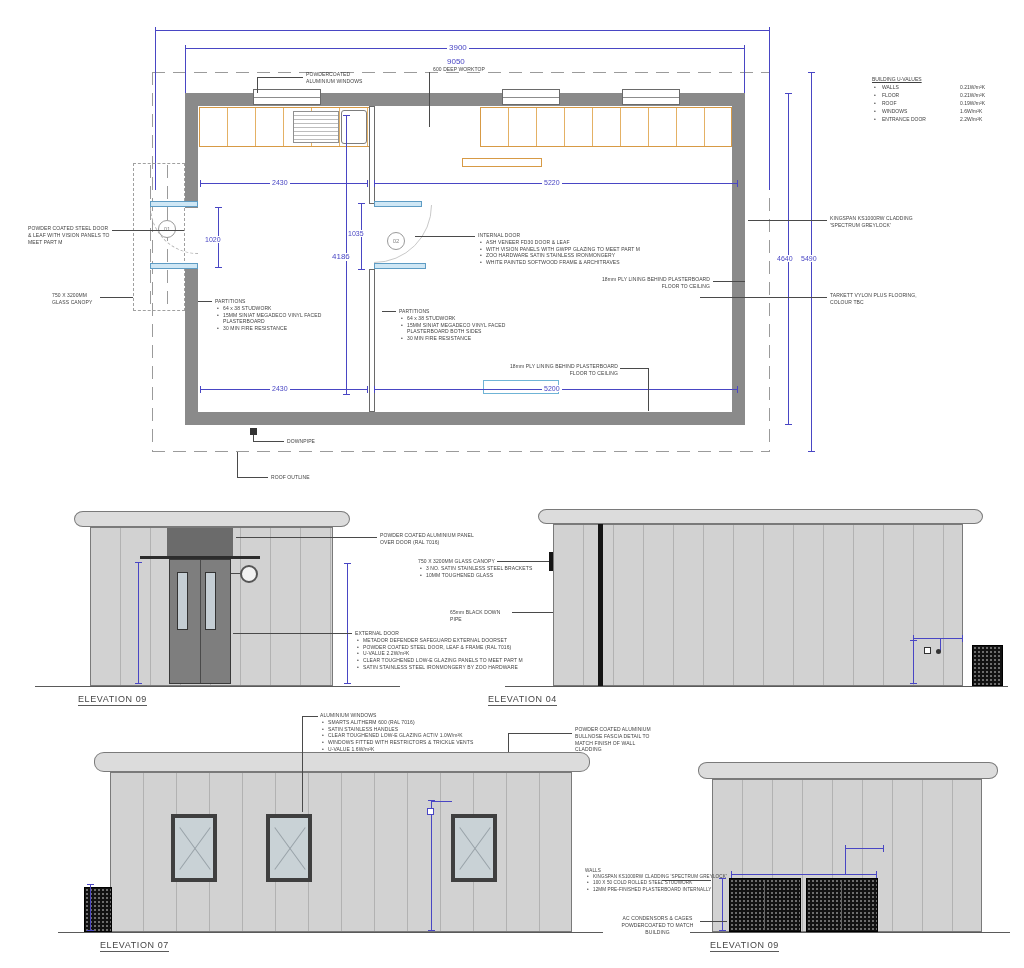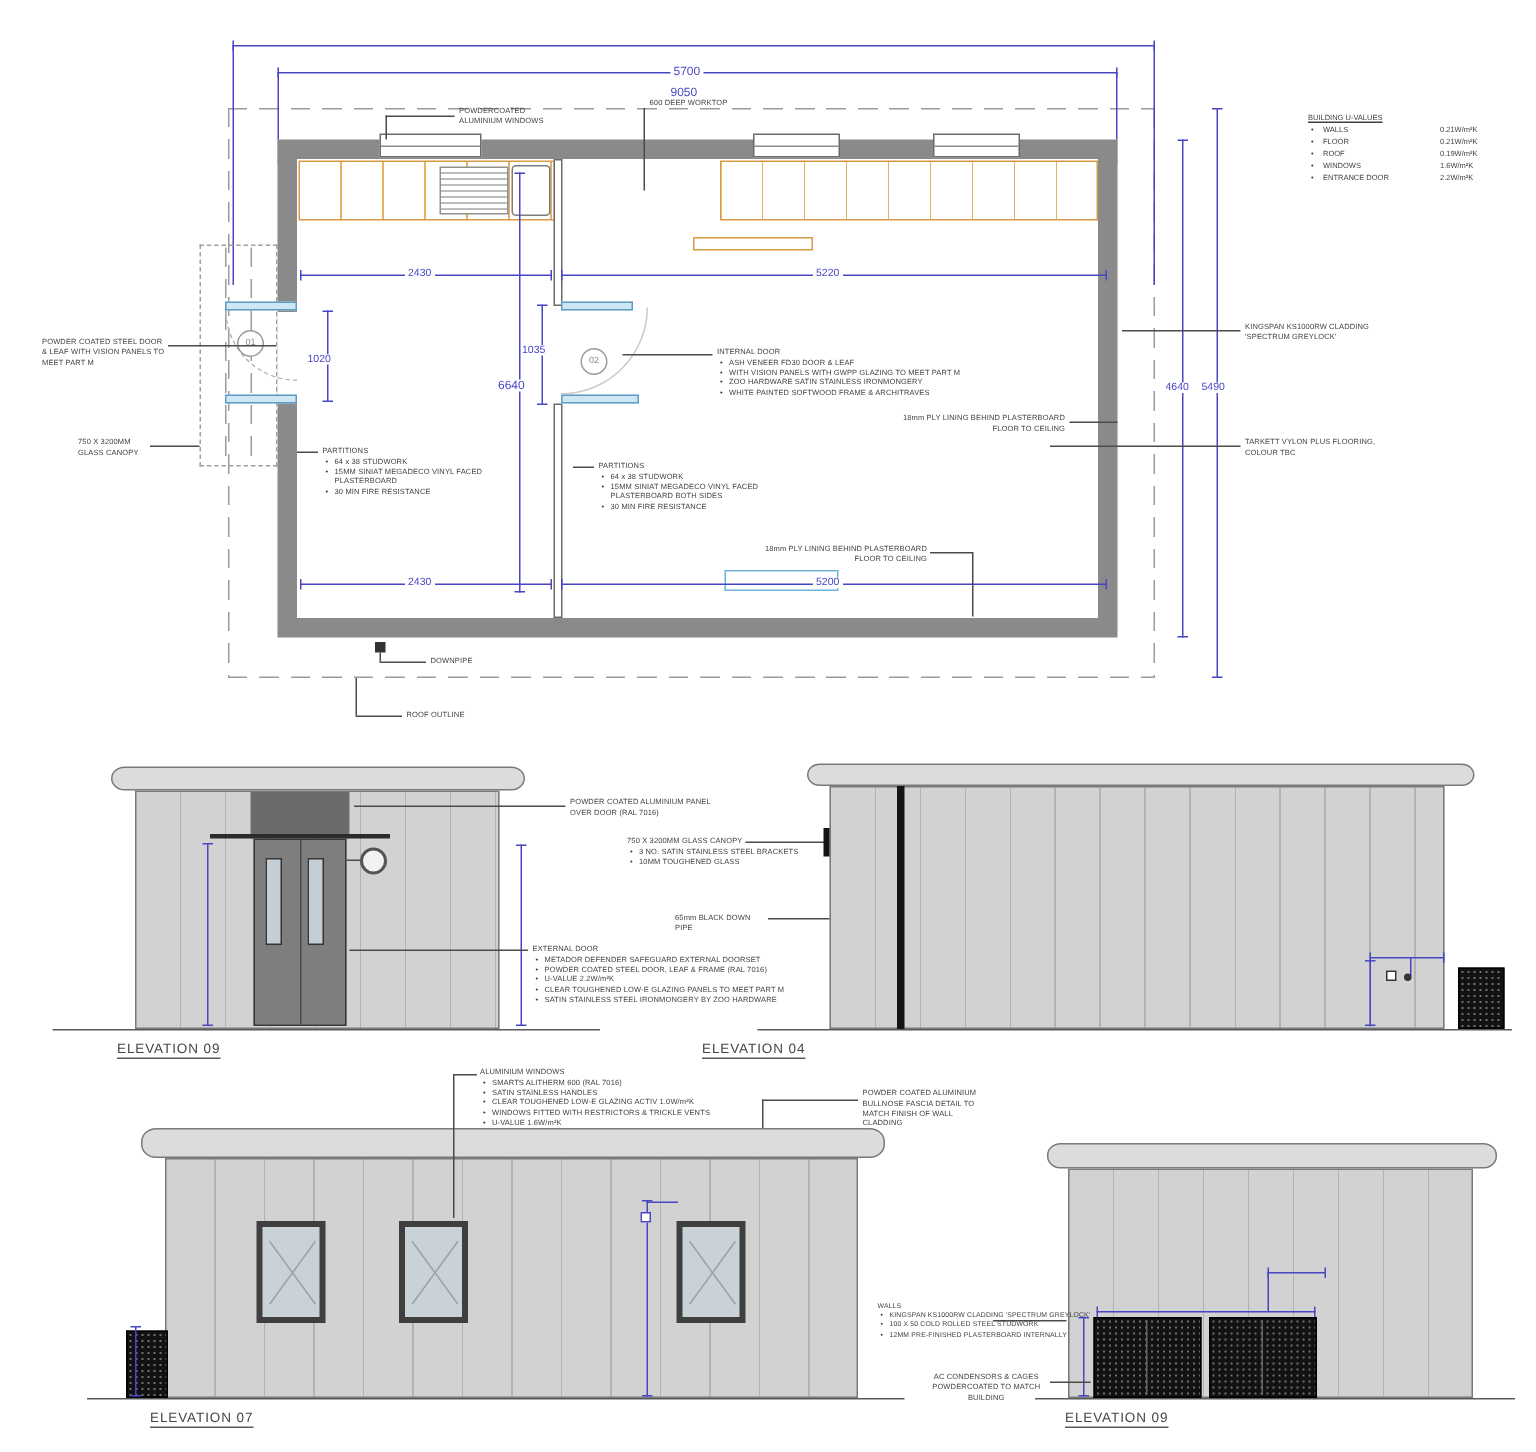--- a/index.html
+++ b/index.html
@@ -68,21 +68,21 @@
   <div class="dashH" style="left:152px;top:451px;width:618px;"></div>
   <div class="dashV" style="left:152px;top:72px;height:380px;"></div>
   <div class="dashV" style="left:769px;top:72px;height:380px;"></div>
 
   <div class="dm dmh tick" style="left:155px;top:30px;width:615px;">
     <span class="dmt big" style="left:290px;top:-4px;margin-top:32px;">9050</span>
   </div>
   <div class="dm dmv" style="left:155px;top:30px;height:160px;"></div>
   <div class="dm dmv" style="left:769px;top:30px;height:160px;"></div>
   <div class="dm dmh tick" style="left:185px;top:48px;width:560px;">
-    <span class="dmt big" style="left:262px;top:-4px;">5700</span>
+    <span class="dmt big" style="left:262px;top:-4px;">3900</span>
   </div>
   <div class="dm dmv" style="left:185px;top:48px;height:62px;"></div>
   <div class="dm dmv" style="left:744px;top:48px;height:62px;"></div>
 
   <div class="wallbox"></div>
 
   <div style="position:absolute;left:133px;top:163px;width:52px;height:148px;border:1px dashed #a0a0a0;box-sizing:border-box;"></div>
   <div class="dashV" style="left:150px;top:165px;height:144px;"></div>
   <div class="dashV" style="left:167px;top:165px;height:144px;"></div>
 
@@ -115,21 +115,21 @@
     <span class="dmt" style="left:70px;top:-4px;">2430</span>
   </div>
   <div class="dm dmh tick" style="left:374px;top:183px;width:364px;">
     <span class="dmt" style="left:168px;top:-4px;">5220</span>
   </div>
   <div class="dm dmv tick" style="left:218px;top:207px;height:61px;"></div>
   <span class="dmt" style="left:203px;top:236px;">1020</span>
   <div class="dm dmv tick" style="left:361px;top:203px;height:67px;"></div>
   <span class="dmt" style="left:346px;top:230px;">1035</span>
   <div class="dm dmv tick" style="left:346px;top:115px;height:280px;"></div>
-  <span class="dmt big" style="left:330px;top:253px;">6640</span>
+  <span class="dmt big" style="left:330px;top:253px;">4186</span>
   <div class="dm dmh tick" style="left:200px;top:389px;width:168px;">
     <span class="dmt" style="left:70px;top:-4px;">2430</span>
   </div>
   <div class="dm dmh tick" style="left:374px;top:389px;width:364px;">
     <span class="dmt" style="left:168px;top:-4px;">5200</span>
   </div>
 
   <div class="dm dmv tick" style="left:788px;top:93px;height:332px;"></div>
   <span class="dmt" style="left:775px;top:255px;">4640</span>
   <div class="dm dmv tick" style="left:811px;top:72px;height:380px;"></div>
@@ -261,21 +261,21 @@
   <div class="ewall" style="left:553px;top:524px;width:410px;height:162px;"></div>
   <div style="position:absolute;left:598px;top:524px;width:5px;height:162px;background:#151515;"></div>
   <div style="position:absolute;left:549px;top:552px;width:4px;height:19px;background:#151515;"></div>
   <div class="dm dmv tick" style="left:913px;top:640px;height:44px;"></div>
   <div class="dm dmh tick" style="left:913px;top:638px;width:50px;"></div>
   <div class="dm dmv" style="left:940px;top:638px;height:13px;"></div>
   <div style="position:absolute;left:924px;top:647px;width:7px;height:7px;border:1px solid #333;background:#fff;box-sizing:border-box;"></div>
   <div style="position:absolute;left:936px;top:649px;width:5px;height:5px;border-radius:50%;background:#333;"></div>
   <div class="acbox" style="left:972px;top:645px;width:31px;height:41px;"></div>
   <div class="ln lnh" style="left:505px;top:686px;width:503px;background:#5a5a5a;"></div>
-  <div class="etitle" style="left:468px;top:694px;">ELEVATION 04</div>
+  <div class="etitle" style="left:488px;top:694px;">ELEVATION 04</div>
 
   <div class="roof" style="left:94px;top:752px;width:496px;height:20px;border-radius:10px/9px;"></div>
   <div class="ewall w33" style="left:110px;top:772px;width:462px;height:160px;"></div>
   <div class="ewin" style="left:171px;top:814px;width:46px;height:68px;"></div>
   <div class="ewin" style="left:266px;top:814px;width:46px;height:68px;"></div>
   <div class="ewin" style="left:451px;top:814px;width:46px;height:68px;"></div>
   <div class="acbox" style="left:84px;top:887px;width:28px;height:45px;"></div>
   <div class="dm dmv tick" style="left:90px;top:884px;height:47px;"></div>
   <div class="dm dmv tick" style="left:431px;top:800px;height:131px;"></div>
   <div class="dm dmh" style="left:431px;top:801px;width:21px;"></div>

